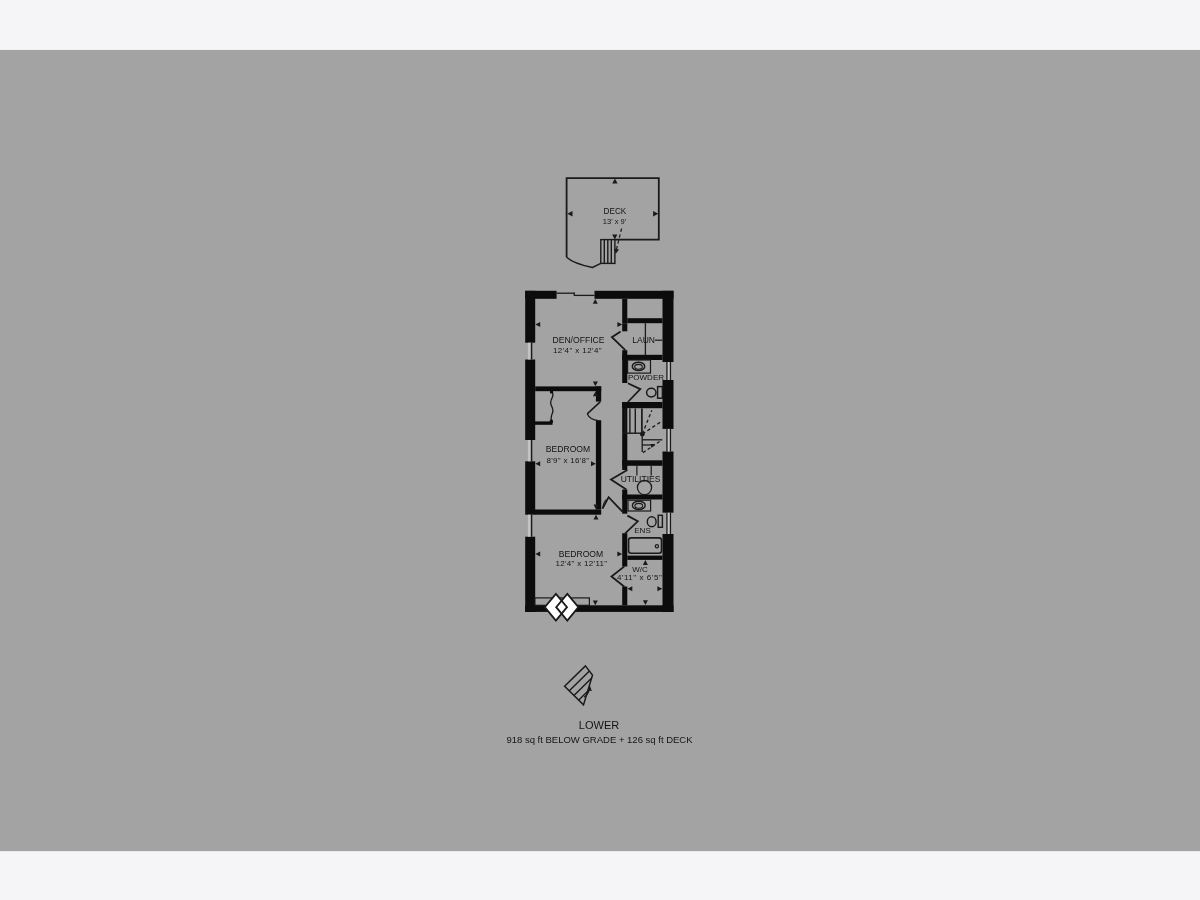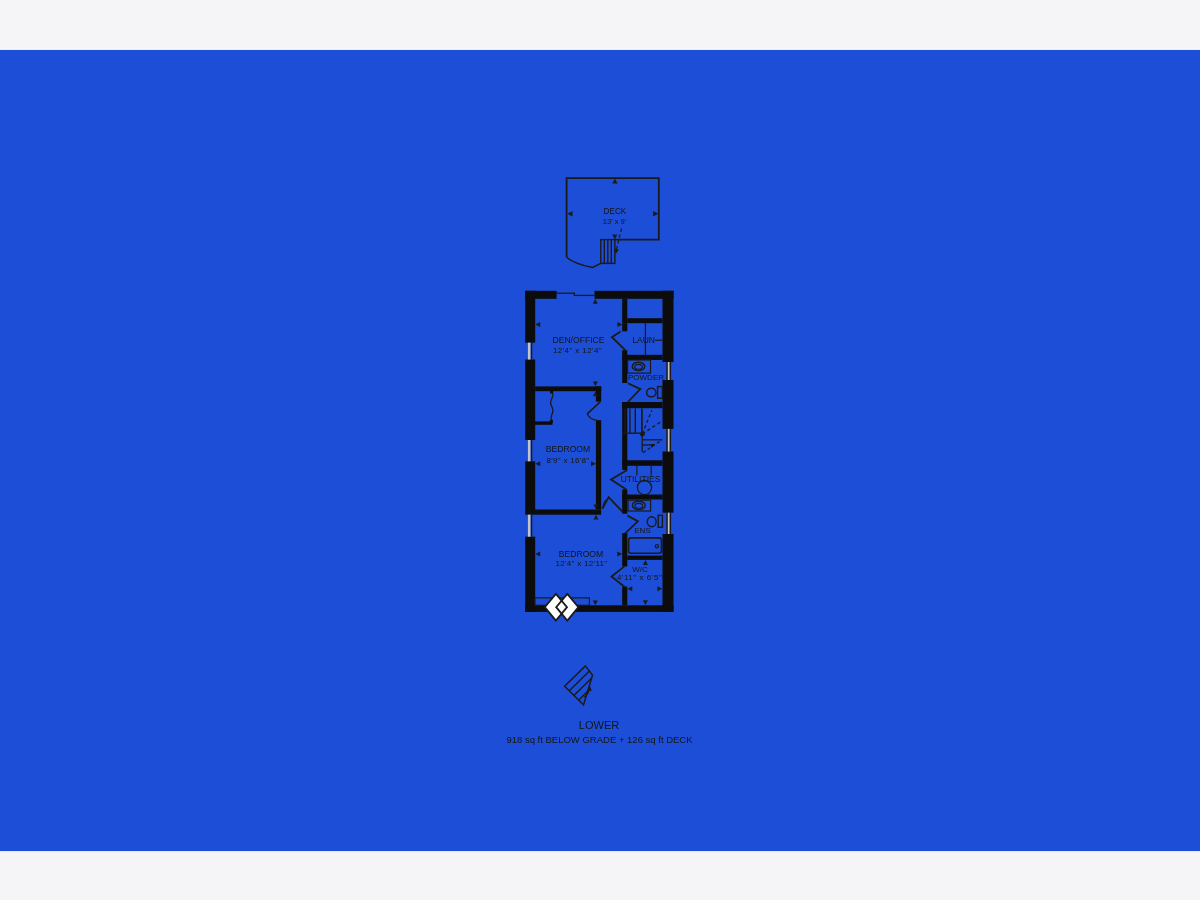--- a/index.html
+++ b/index.html
@@ -1,16 +1,16 @@
 <!DOCTYPE html>
 <html><head>
 <meta charset="utf-8">
 <style>
   html,body{margin:0;padding:0;background:#ffffff;}
-  .page{position:relative;width:1200px;height:900px;background:#1d4ed8;overflow:hidden;
+  .page{position:relative;width:1200px;height:900px;background:#a3a3a3;overflow:hidden;
         font-family:"Liberation Sans", sans-serif;text-decoration:underline;}
   svg{position:absolute;left:0;top:0;filter:grayscale(1);}
   text{fill:#141414;font-family:"Liberation Sans", sans-serif;}
 </style>
 </head>
 <body>
 <div class="page">
 
 <div style="position:absolute;left:0;top:0;width:1200px;height:49px;background:#f5f4f7;border-bottom:1px solid #f0eef3;"></div>
 

